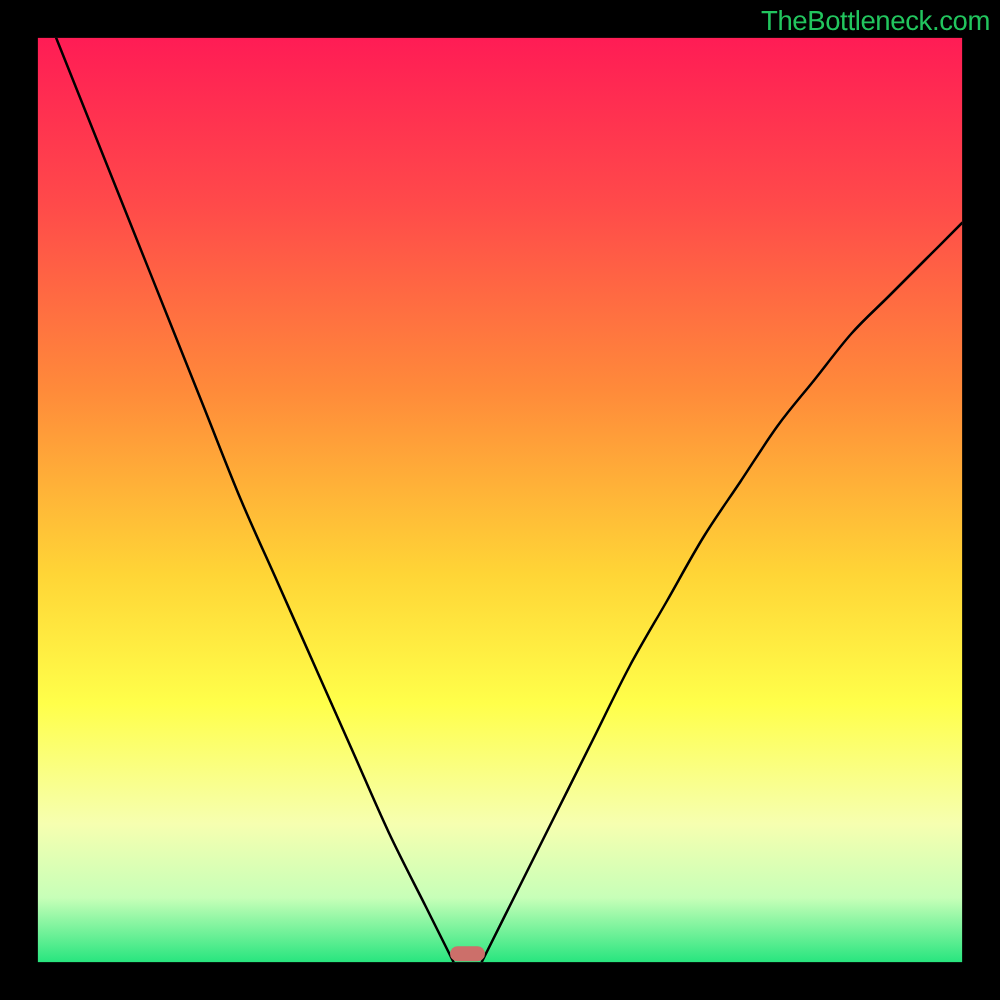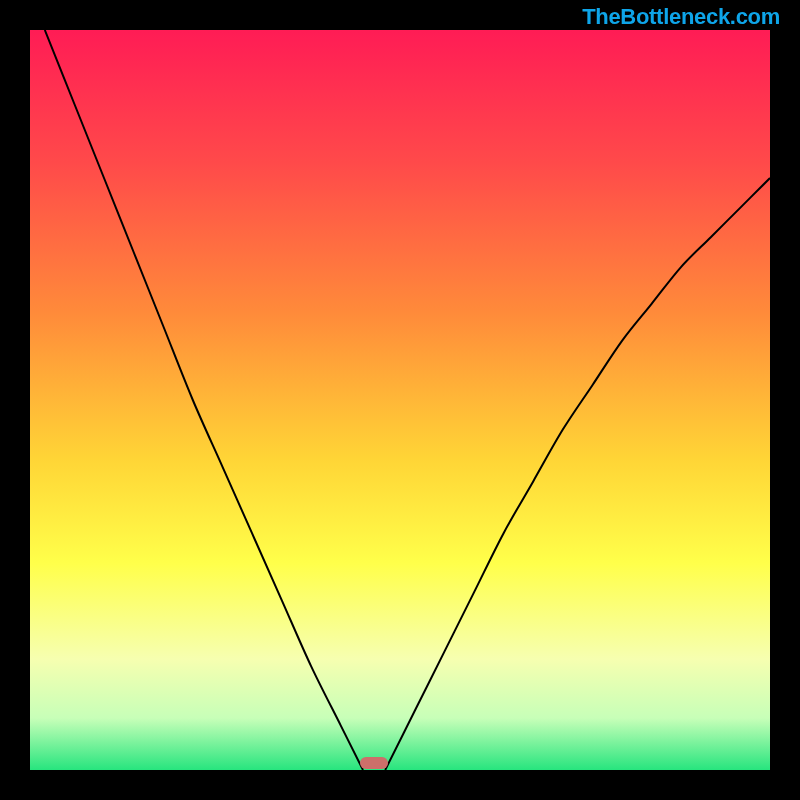--- a/index.html
+++ b/index.html
@@ -18,25 +18,25 @@
     height: 740px;
     overflow: hidden;
   }
   .gradient-bg {
     position: absolute;
     left: 0; top: 0; width: 100%; height: 100%;
   }
   .attribution {
     position: absolute;
     top: 4px;
-    right: 20px;
+    right: 8px;
     font-family: Arial, Helvetica, sans-serif;
     font-size: 22px;
-    font-weight: 700;
-    color: #0ea5e9;
+    font-weight: 400;
+    color: #22c55e;
     letter-spacing: -0.3px;
   }
   .curve-svg {
     position: absolute;
     left: 0; top: 0; width: 100%; height: 100%;
   }
   .marker {
     position: absolute;
     width: 28px;
     height: 12px;

